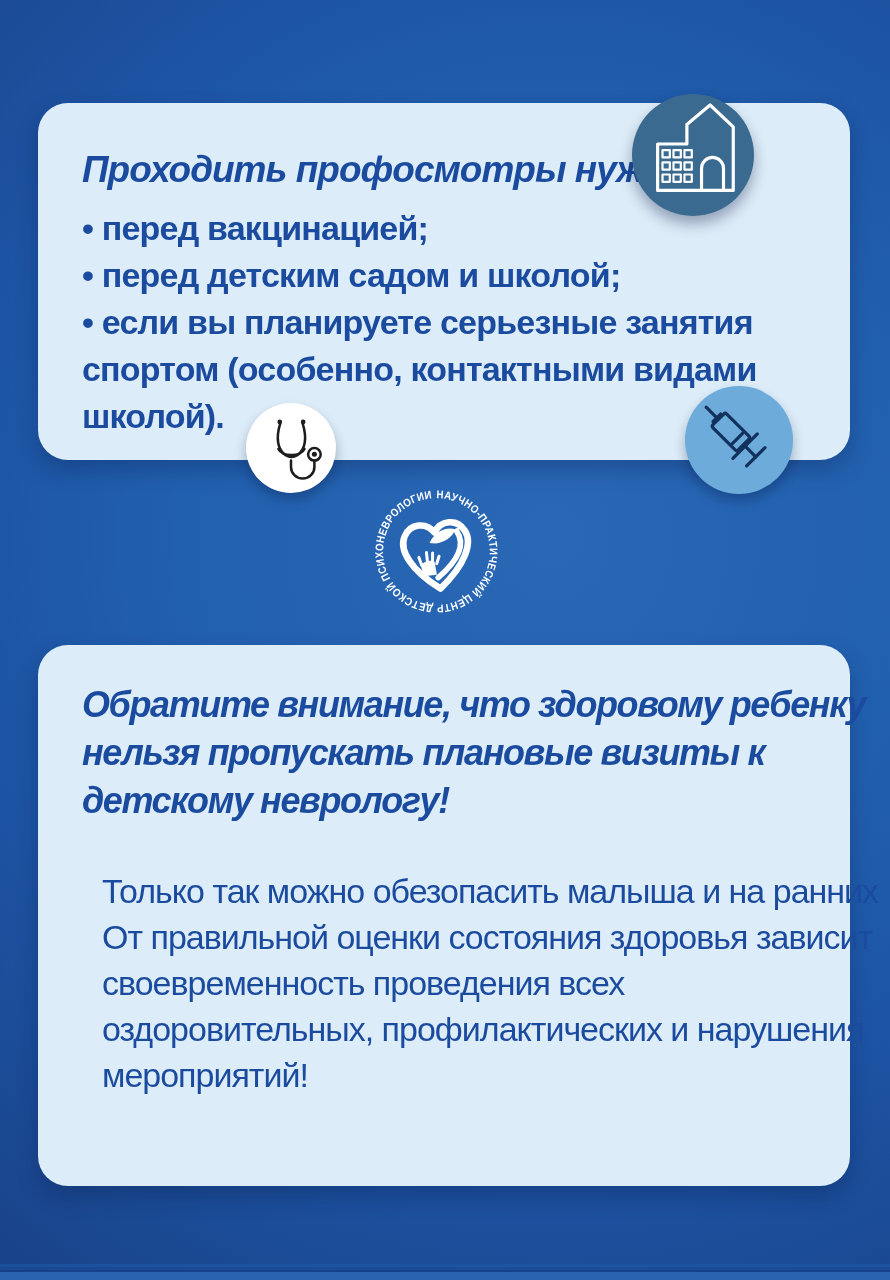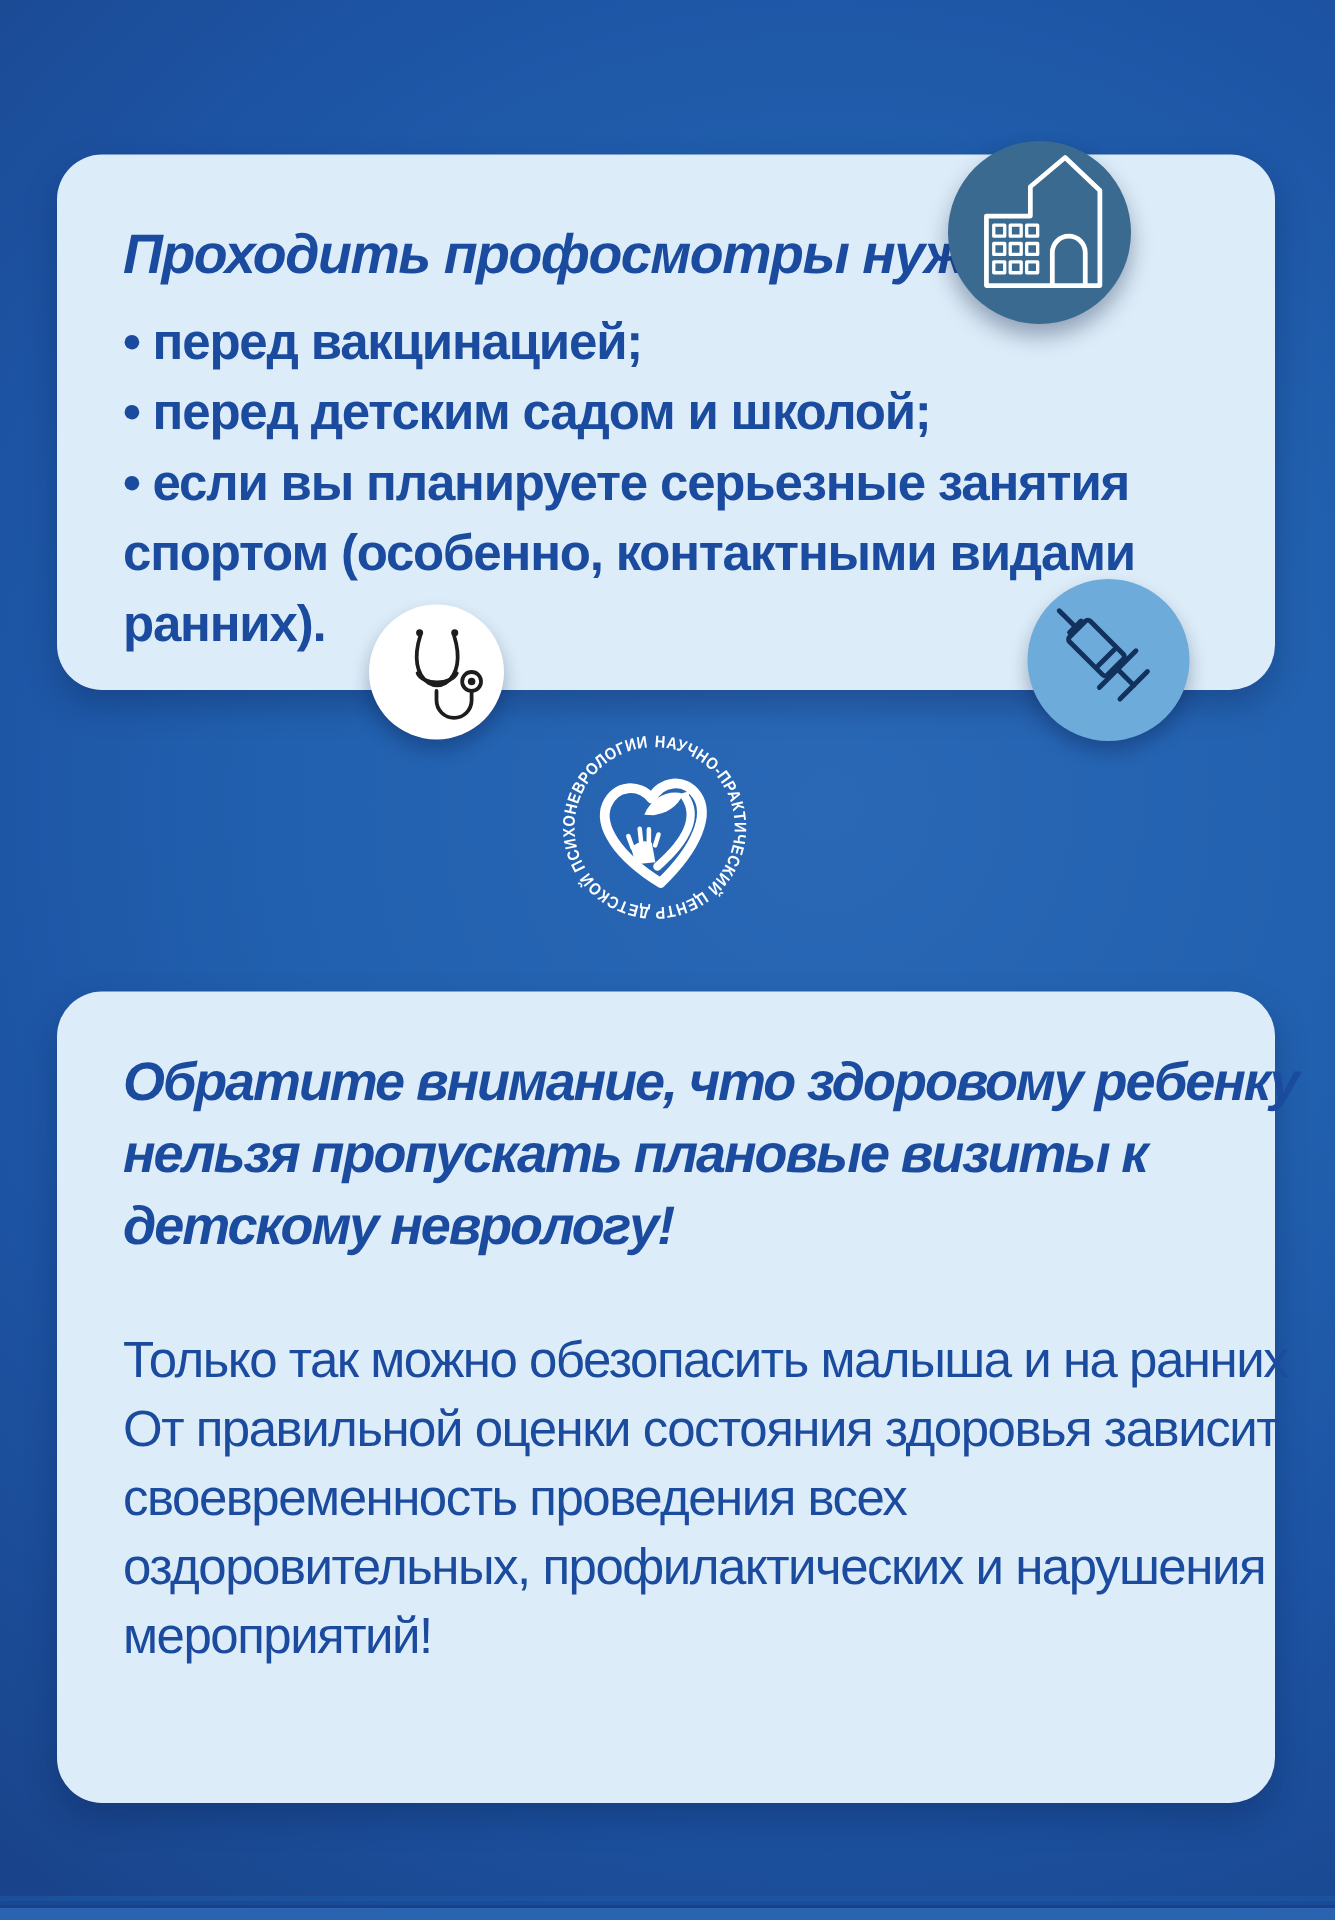--- a/index.html
+++ b/index.html
@@ -12,40 +12,40 @@
       radial-gradient(ellipse 120% 85% at 62% 42%,
         #2a68b6 0%, #2160ae 35%, #1d54a4 55%, #1a478f 78%, #16387e 100%);
   }
 
   .card {
     position:absolute; left:38px; width:812px;
     background:#dcecf8; border-radius:30px;
     box-shadow:0 10px 22px rgba(8,22,66,.28);
   }
   .card-top    { top:103px;  height:357px; padding:46px 34px 0 44px; }
-  .card-bottom { top:661px;  height:541px; padding:36px 30px 0 44px; }
+  .card-bottom { top:645px;  height:541px; padding:36px 30px 0 44px; }
 
   .t-navy { color:#1b4b9f; }
   .card-title {
     font-size:37px; line-height:42px; font-weight:bold; font-style:italic;
     letter-spacing:-1px; white-space:nowrap;
   }
   .bullet-lines { margin-top:14px; }
   .bullet-lines .line {
     font-size:34px; line-height:47px; font-weight:bold;
     letter-spacing:-0.8px; white-space:nowrap;
   }
   .heading-lines .line {
     font-size:36px; line-height:48px; font-weight:bold; font-style:italic;
     letter-spacing:-1.4px; white-space:nowrap;
   }
   .body-lines { margin-top:43px; }
   .body-lines .line {
     font-size:34px; line-height:46px; font-weight:normal;
-    letter-spacing:-1px; white-space:nowrap;
+    letter-spacing:-1px; white-space:nowrap;margin-left:20px;
   }
 
   .icon-circle { position:absolute; border-radius:50%; }
   .circle-building {
     left:632px; top:94px; width:122px; height:122px; background:#3a6a8f;
     box-shadow:0 8px 14px rgba(8,22,66,.35);
   }
   .circle-stethoscope {
     left:246px; top:403px; width:90px; height:90px; background:#ffffff;
     box-shadow:0 7px 12px rgba(8,22,66,.30);
@@ -80,21 +80,21 @@
 
 <div class="poster">
 
   <div class="card card-top">
     <div class="card-title t-navy">Проходить профосмотры нужно:</div>
     <div class="bullet-lines">
       <div class="line t-navy">• перед вакцинацией;</div>
       <div class="line t-navy">• перед детским садом и школой;</div>
       <div class="line t-navy">• если вы планируете серьезные занятия</div>
       <div class="line t-navy">спортом (особенно, контактными видами</div>
-      <div class="line t-navy">ранних).</div>
+      <div class="line t-navy">школой).</div>
     </div>
   </div>
 
   <div class="icon-circle circle-building">
     <svg viewBox="0 0 100 100">
       <g stroke="#ffffff" stroke-width="2.6" fill="none" stroke-linejoin="round">
         <path d="M21,79 L21,41 L45,41 L45,25 L64,9 L83,27 L83,79 Z"></path>
         <path d="M57,79 V61 a9,9 0 0 1 18,0 V79"></path>
         <g stroke-width="1.8">
           <rect x="25" y="46" width="6" height="6"></rect>

